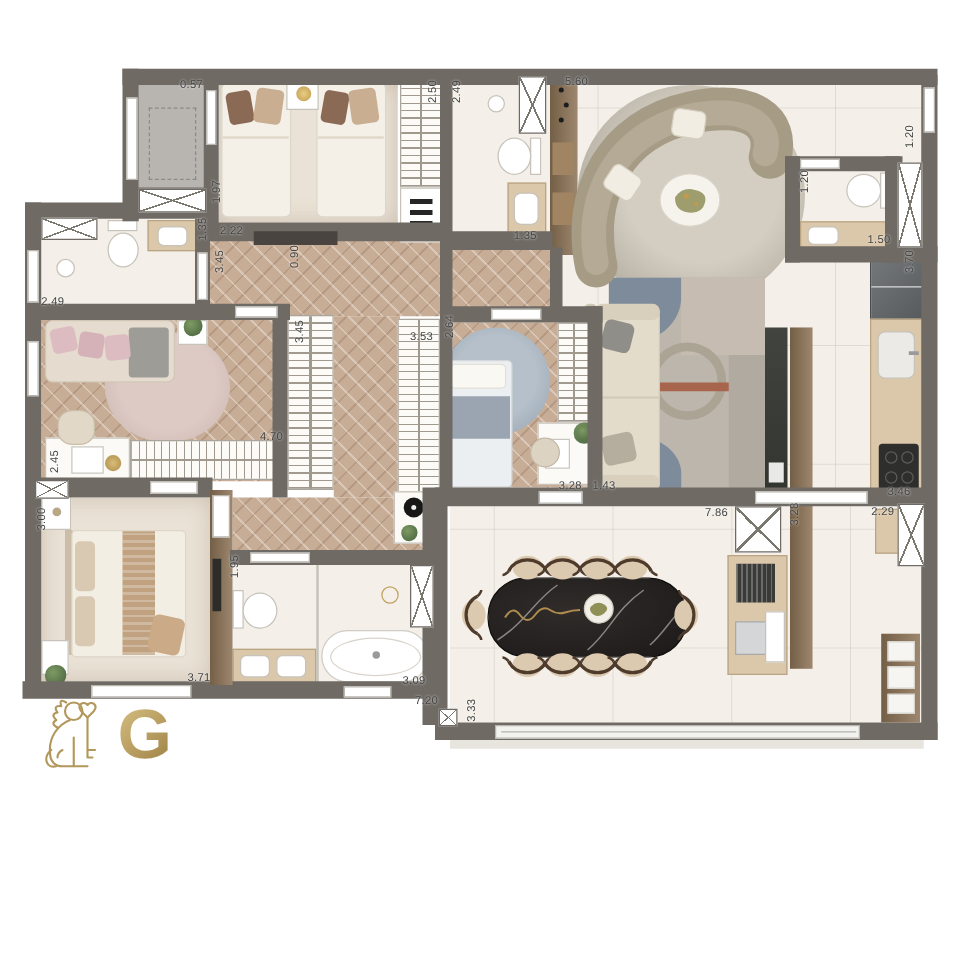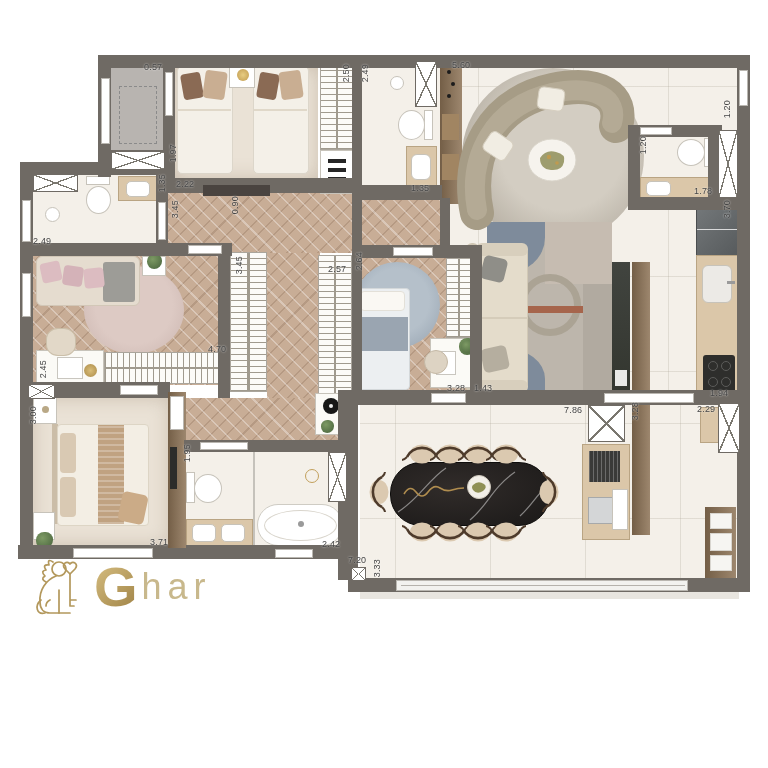--- a/index.html
+++ b/index.html
@@ -337,57 +337,56 @@
   <div class="xbox" style="left:351px;top:567px;width:15px;height:14px"></div>
   <div class="xbox" style="left:28px;top:384px;width:27px;height:15px"></div>
 
   <div id="labels">
       <span class="dim" style="left: 144px; top: 62px;">0.57</span>
       <span class="dim v" style="left: 341px; top: 64px;">2.50</span>
       <span class="dim v" style="left: 360px; top: 64px;">2.49</span>
       <span class="dim" style="left: 452px; top: 60px;">5.60</span>
       <span class="dim v" style="left: 722px; top: 100px;">1.20</span>
       <span class="dim v" style="left: 638px; top: 136px;">1.20</span>
-      <span class="dim" style="left: 694px; top: 186px;">1.78</span>
+      <span class="dim" style="left: 694px; top: 186px;">1.50</span>
       <span class="dim v" style="left: 722px; top: 200px;">3.70</span>
       <span class="dim v" style="left: 168px; top: 144px;">1.97</span>
       <span class="dim v" style="left: 157px; top: 174px;">1.35</span>
       <span class="dim" style="left: 176px; top: 179px;">2.22</span>
       <span class="dim v" style="left: 170px; top: 200px;">3.45</span>
       <span class="dim v" style="left: 230px; top: 196px;">0.90</span>
       <span class="dim" style="left: 33px; top: 236px;">2.49</span>
       <span class="dim" style="left: 411px; top: 183px;">1.35</span>
       <span class="dim v" style="left: 234px; top: 256px;">3.45</span>
-      <span class="dim" style="left: 328px; top: 264px;">2.57</span>
+      <span class="dim" style="left: 328px; top: 264px;">3.53</span>
       <span class="dim v" style="left: 354px; top: 252px;">2.64</span>
       <span class="dim" style="left: 208px; top: 344px;">4.70</span>
       <span class="dim v" style="left: 38px; top: 360px;">2.45</span>
       <span class="dim v" style="left: 28px; top: 406px;">3.00</span>
       <span class="dim" style="left: 150px; top: 537px;">3.71</span>
       <span class="dim v" style="left: 182px; top: 444px;">1.95</span>
-      <span class="dim" style="left: 322px; top: 539px;">2.42</span>
-      <span class="dim" style="left: 348px; top: 555px;">7.20</span>
+      <span class="dim" style="left: 322px; top: 539px;">3.09</span>
+      <span class="dim" style="left: 332px; top: 555px;">7.20</span>
       <span class="dim v" style="left: 372px; top: 559px;">3.33</span>
       <span class="dim" style="left: 447px; top: 383px;">3.28</span>
       <span class="dim" style="left: 474px; top: 383px;">1.43</span>
       <span class="dim" style="left: 564px; top: 405px;">7.86</span>
       <span class="dim v" style="left: 630px; top: 402px;">3.28</span>
       <span class="dim" style="left: 697px; top: 404px;">2.29</span>
-      <span class="dim" style="left: 710px; top: 388px;">1.94</span>
+      <span class="dim" style="left: 710px; top: 388px;">3.46</span>
     </div>
 
   <div id="logo">
     <svg width="66" height="70" viewBox="0 0 66 70">
       <g fill="none" stroke="#b3985c" stroke-width="1.7" stroke-linecap="round" stroke-linejoin="round">
         <circle cx="33" cy="17" r="7"></circle>
         <path d="M27,10 q-6,-4 -4,3 q-7,-1 -3,5 q-6,1 -1,6 q-5,3 1,6"></path>
         <path d="M30,24 C20,28 13,38 14,50 C14,57 18,61 24,61 L44,61"></path>
         <path d="M33,38 L33,61 M24,48 q-4,2 -4,6"></path>
         <path d="M15,48 C8,54 11,63 19,61"></path>
         <path d="M44,12 c-3,-4 -9,0 -5,5 l5,5 5,-5 c4,-5 -2,-9 -5,-5 z"></path>
         <path d="M44,22 L44,54 M44,48 h6 M44,54 h4"></path>
       </g>
     </svg>
     <span class="logo-g">G</span>
-    <span class="logo-rest">har</span>
   </div>
 
 </div>
 
 </body></html>

